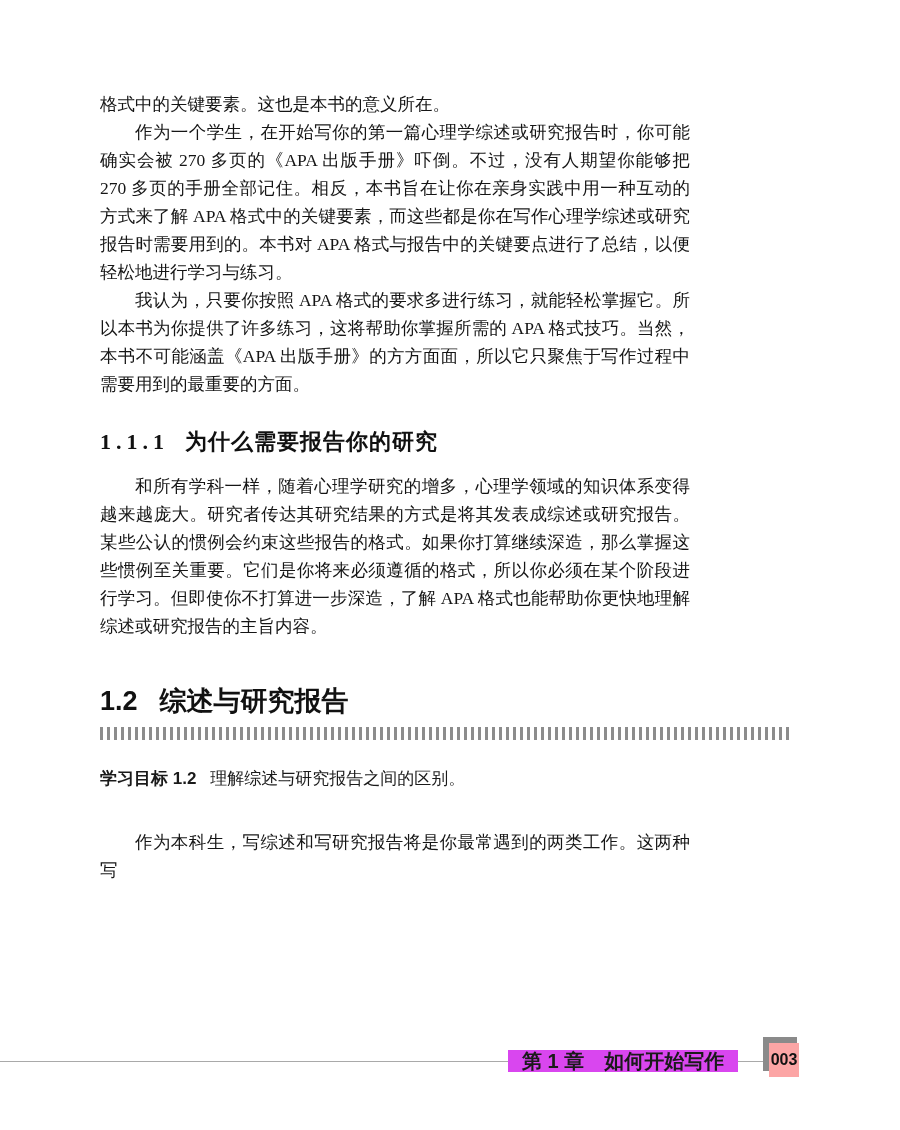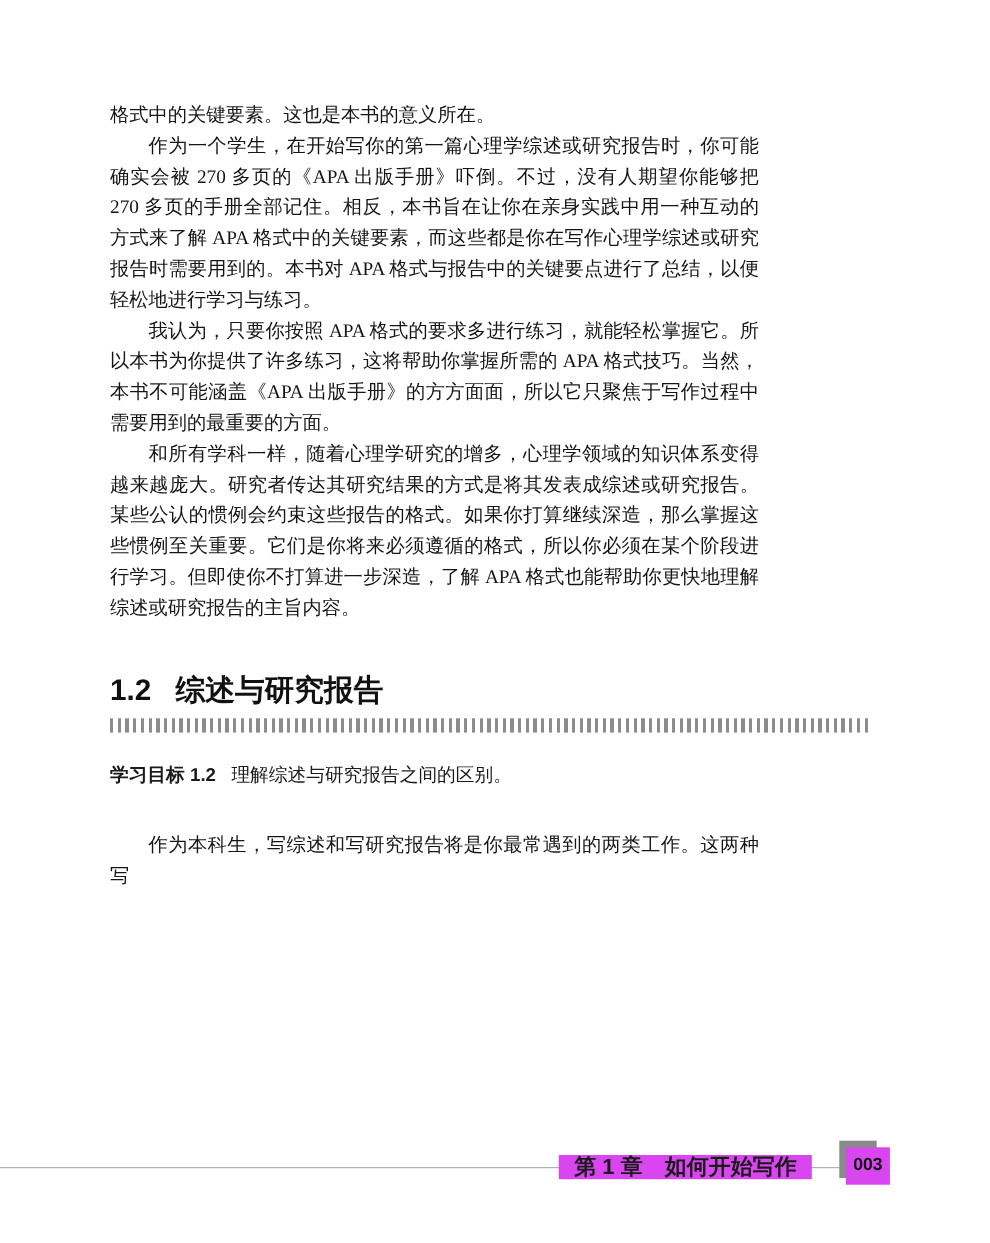--- a/index.html
+++ b/index.html
@@ -110,22 +110,22 @@
   }
   #page-num-box .back-square {
     position: absolute;
     left: 0; top: 0;
     width: 34px; height: 34px;
     background: #8a8a8a;
   }
   #page-num-box .front-square {
     position: absolute;
     left: 6px; top: 6px;
-    width: 40px; height: 34px;
-    background: #d946ef;
+    width: 30px; height: 34px;
+    background: #fca5a5;
     display: flex;
     align-items: center;
     justify-content: center;
     font-family: "Liberation Sans", "DejaVu Sans", sans-serif;
     font-size: 16px;
     font-weight: bold;
     color: #111111;
   }
 </style>
 </head>
@@ -134,20 +134,23 @@
 <div id="page">
   <div id="content">
 
     <p class="body-par no-indent">格式中的关键要素。这也是本书的意义所在。</p>
 
     <p class="body-par">作为一个学生，在开始写你的第一篇心理学综述或研究报告时，你可能确实会被 270 多页的《APA 出版手册》吓倒。不过，没有人期望你能够把 270 多页的手册全部记住。相反，本书旨在让你在亲身实践中用一种互动的方式来了解 APA 格式中的关键要素，而这些都是你在写作心理学综述或研究报告时需要用到的。本书对 APA 格式与报告中的关键要点进行了总结，以便轻松地进行学习与练习。</p>
 
     <p class="body-par">我认为，只要你按照 APA 格式的要求多进行练习，就能轻松掌握它。所以本书为你提供了许多练习，这将帮助你掌握所需的 APA 格式技巧。当然，本书不可能涵盖《APA 出版手册》的方方面面，所以它只聚焦于写作过程中需要用到的最重要的方面。</p>
 
 
+    <h3 class="subsection-heading">
+      <span class="num">1.1.1</span><span class="ttl">为什么需要报告你的研究</span>
+    </h3>
 
     <p class="body-par">和所有学科一样，随着心理学研究的增多，心理学领域的知识体系变得越来越庞大。研究者传达其研究结果的方式是将其发表成综述或研究报告。某些公认的惯例会约束这些报告的格式。如果你打算继续深造，那么掌握这些惯例至关重要。它们是你将来必须遵循的格式，所以你必须在某个阶段进行学习。但即使你不打算进一步深造，了解 APA 格式也能帮助你更快地理解综述或研究报告的主旨内容。</p>
 
     <h2 class="section-heading">
       <span class="num">1.2</span><span class="ttl">综述与研究报告</span>
     </h2>
 
     <div class="bar-strip"></div>
 
     <div class="objective">

